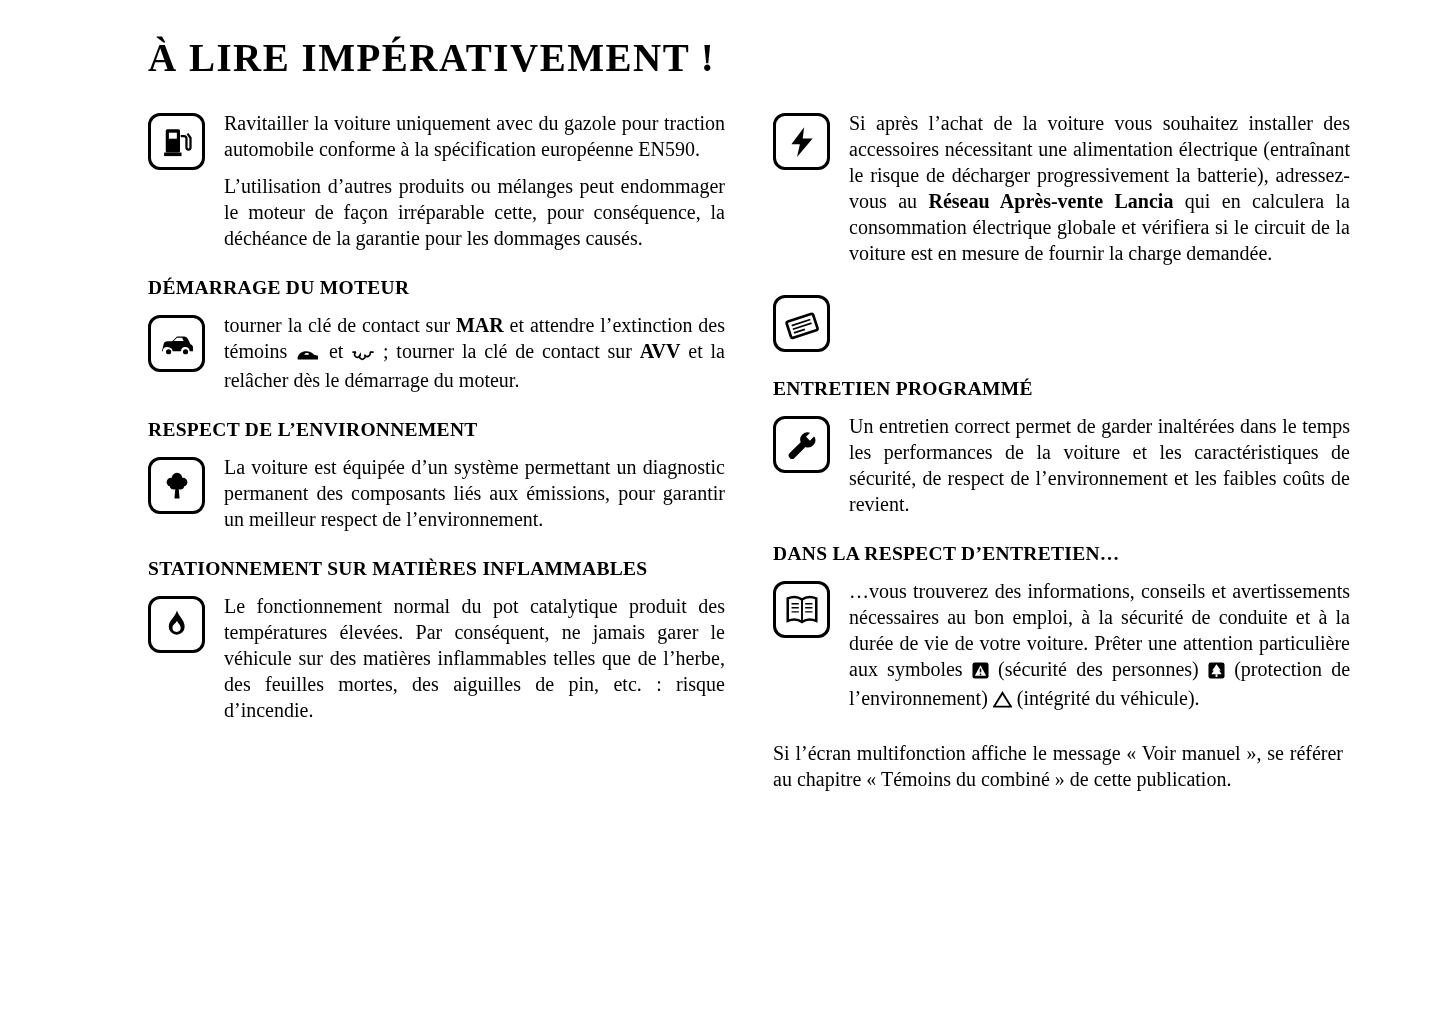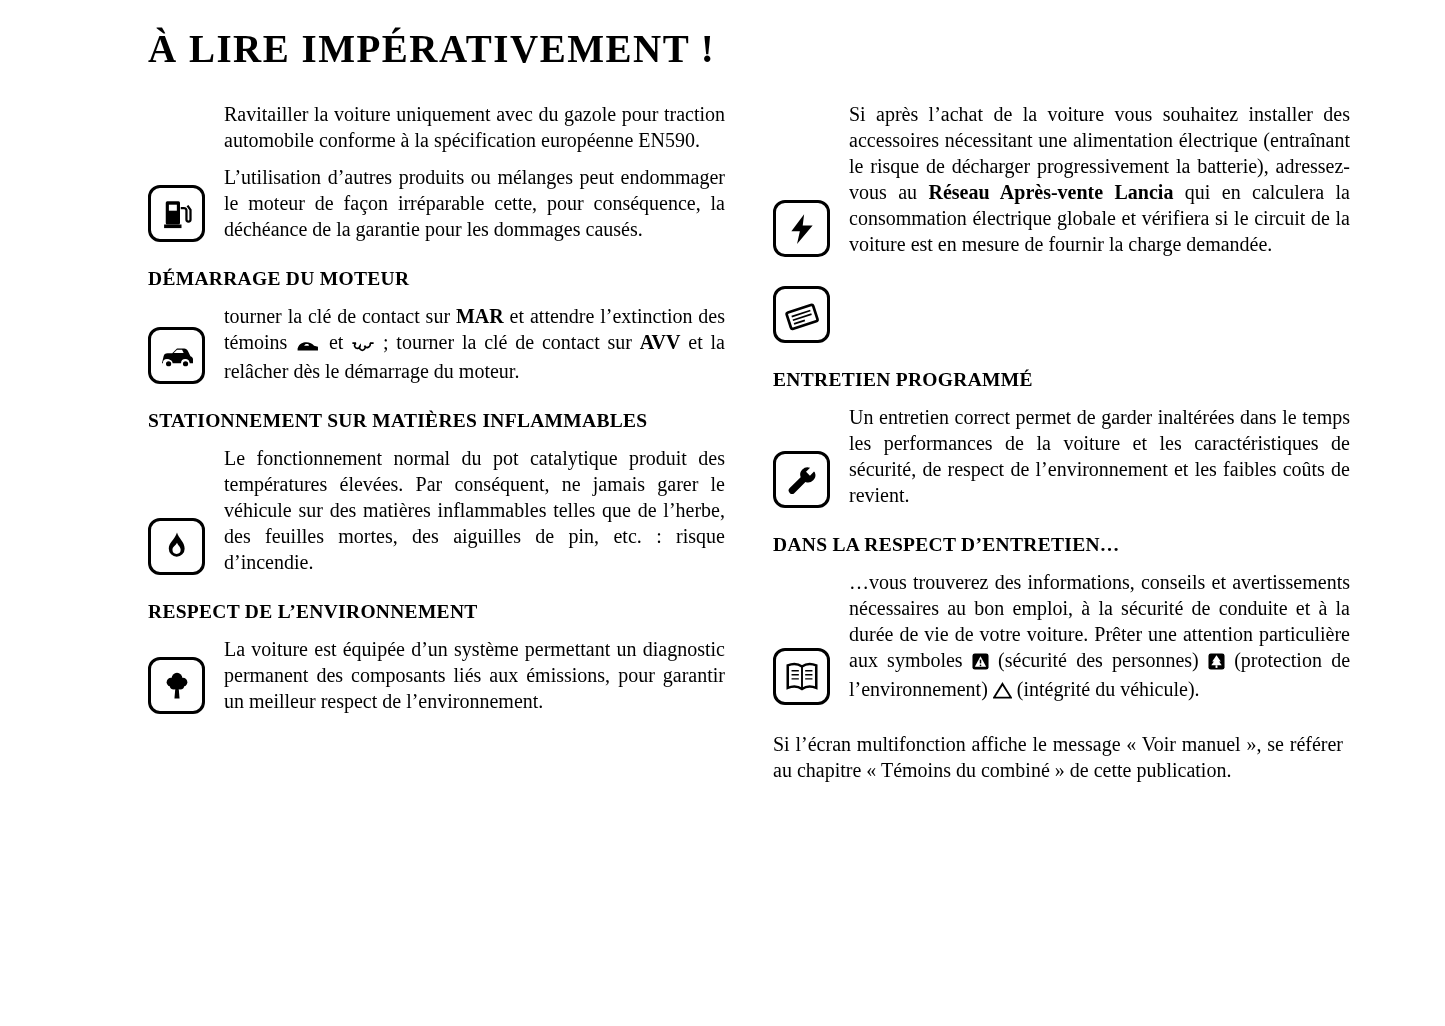--- a/index.html
+++ b/index.html
@@ -4,37 +4,37 @@
 <style>
   * { box-sizing: border-box; }
   body {
     margin: 0;
     background: #fff;
     color: #000;
     font-family: "Liberation Serif", serif;
     width: 1445px;
     min-height: 1026px;
   }
-  .page { padding: 26px 95px 40px 148px; }
+  .page { padding: 35px 95px 40px 148px; }
   .title {
     font-size: 39px;
     font-weight: bold;
     letter-spacing: 1.5px;
     margin: 0 0 30px 0;
   }
   .columns { display: flex; gap: 48px; align-items: flex-start; }
   .col { width: 577px; flex: 0 0 auto; }
   .section { margin-bottom: 26px; }
   .heading {
     font-size: 19.5px;
     font-weight: bold;
     letter-spacing: 0.3px;
     margin: 0 0 13px 0;
   }
-  .row { display: flex; gap: 19px; align-items: flex-end; }
+  .row { display: flex; gap: 19px; align-items: flex-start; }
   .iconbox {
     width: 57px; height: 57px;
     border: 3.5px solid #000;
     border-radius: 12px;
     display: flex; align-items: center; justify-content: center;
     flex: 0 0 auto;
     margin-top: 3px;
     background: #fff;
   }
   .text { flex: 1; min-width: 0; }
@@ -100,49 +100,49 @@
                     <path d="M3 12.5 c2-5.5 6-7 10-7 4 0 7 1.5 9 4 l4.5 1.2 v4.3 H3 z" fill="#000"></path>
                     <path d="M10.5 9.5 l1.8-2 h3 l0.9 2 z" fill="#fff"></path>
                   </svg></span><span> et </span><span class="inline-icon"><svg width="24" height="14" viewBox="0 0 26 14" aria-hidden="true">
                     <path d="M1.5 5 h4 M20.5 5 h4 M5.5 5 a3 3 0 1 0 4.4 2.7 A3 3 0 1 0 14.6 7.7 A3 3 0 1 0 20.5 5" fill="none" stroke="#000" stroke-width="1.8"></path>
                   </svg></span><span> ; tourner la clé de contact sur </span><b>AVV</b><span> et la relâcher dès le démarrage du moteur.</span></p>
           </div>
         </div>
       </div>
 
       <div class="section">
-        <h2 class="heading">STATIONNEMENT SUR MATIÈRES INFLAMMABLES</h2>
-        <div class="row">
-          <div class="iconbox">
-            <svg width="34" height="34" viewBox="0 0 24 24" aria-hidden="true">
-              <path d="M12 1.8 C13 6 17.4 8.2 17.4 13.2 a5.6 5.6 0 0 1-11.2 0 C6.2 8.8 10.4 7 12 1.8 z" fill="#000"></path>
-              <path d="M12 9 c0.8 2.1 2.6 2.9 2.6 5 a2.9 2.9 0 0 1-5.8 0 C8.8 11.7 11 11.1 12 9 z" fill="#fff"></path>
-            </svg>
-          </div>
-          <div class="text">
-            <p class="body">Le fonctionnement normal du pot catalytique produit des températures élevées. Par conséquent, ne jamais garer le véhicule sur des matières inflammables telles que de l’herbe, des feuilles mortes, des aiguilles de pin, etc. : risque d’incendie.</p>
-          </div>
-        </div>
-      </div>
-
-      <div class="section">
         <h2 class="heading">RESPECT DE L’ENVIRONNEMENT</h2>
         <div class="row">
           <div class="iconbox">
             <svg width="34" height="34" viewBox="0 0 24 24" aria-hidden="true">
               <circle cx="12" cy="6.5" r="3.8" fill="#000"></circle>
               <circle cx="7.8" cy="9.3" r="3.1" fill="#000"></circle>
               <circle cx="16.2" cy="9.3" r="3.1" fill="#000"></circle>
               <circle cx="9.8" cy="11.6" r="2.9" fill="#000"></circle>
               <circle cx="14.2" cy="11.6" r="2.9" fill="#000"></circle>
               <path d="M10.9 12.5 h2.2 l0.7 8.3 h-3.6 z" fill="#000"></path>
             </svg>
           </div>
           <div class="text">
             <p class="body">La voiture est équipée d’un système permettant un diagnostic permanent des composants liés aux émissions, pour garantir un meilleur respect de l’environnement.</p>
+          </div>
+        </div>
+      </div>
+
+      <div class="section">
+        <h2 class="heading">STATIONNEMENT SUR MATIÈRES INFLAMMABLES</h2>
+        <div class="row">
+          <div class="iconbox">
+            <svg width="34" height="34" viewBox="0 0 24 24" aria-hidden="true">
+              <path d="M12 1.8 C13 6 17.4 8.2 17.4 13.2 a5.6 5.6 0 0 1-11.2 0 C6.2 8.8 10.4 7 12 1.8 z" fill="#000"></path>
+              <path d="M12 9 c0.8 2.1 2.6 2.9 2.6 5 a2.9 2.9 0 0 1-5.8 0 C8.8 11.7 11 11.1 12 9 z" fill="#fff"></path>
+            </svg>
+          </div>
+          <div class="text">
+            <p class="body">Le fonctionnement normal du pot catalytique produit des températures élevées. Par conséquent, ne jamais garer le véhicule sur des matières inflammables telles que de l’herbe, des feuilles mortes, des aiguilles de pin, etc. : risque d’incendie.</p>
           </div>
         </div>
       </div>
 
     </div>
 
     <div class="col">
 
       <div class="section">
         <div class="row">

